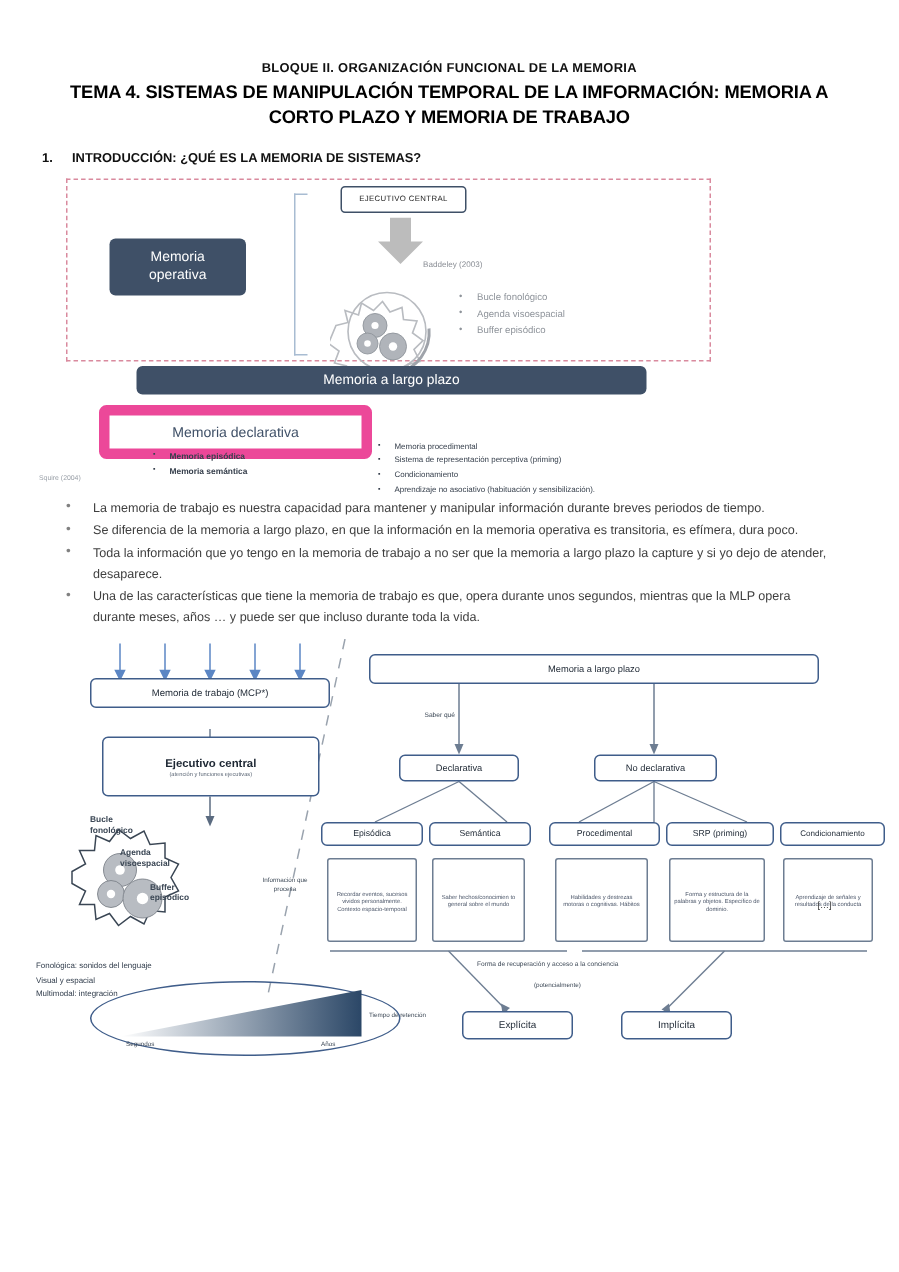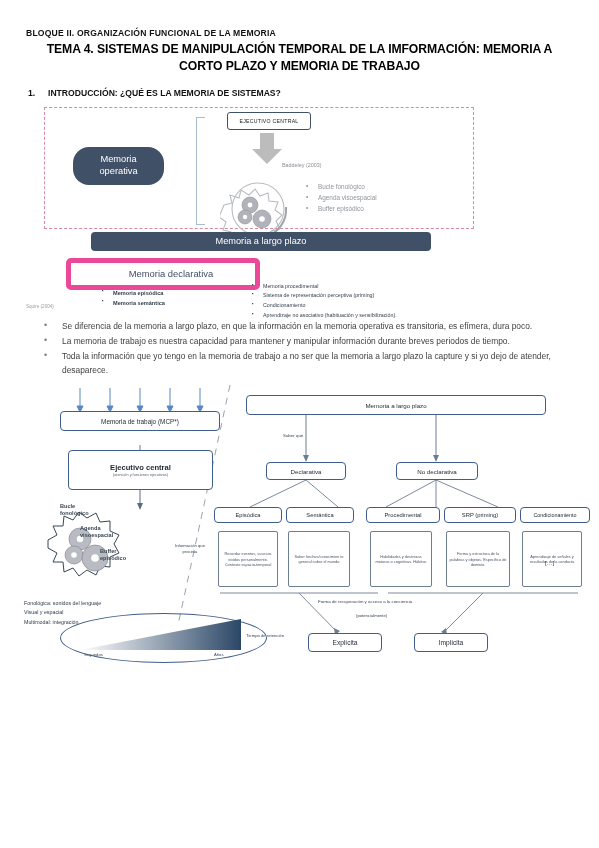--- a/index.html
+++ b/index.html
@@ -5,42 +5,42 @@
   html,body{margin:0;padding:0;}
   body{
     width:599px;height:848px;background:#ffffff;
     font-family:"Liberation Sans", sans-serif;
     color:#000;overflow:hidden;position:relative;
   }
   .page{position:relative;width:599px;height:848px;box-sizing:border-box;padding:28px 26px 0 26px;}
 
   
   .bloque{
-    text-align:left;font-size:8.6px;font-weight:600;letter-spacing:.2px;
-    color:#111;margin:0 0 3px 0;
+    text-align:center;font-size:8.6px;font-weight:600;letter-spacing:.2px;
+    color:#111;margin:12px 0 3px 0;
   }
   .title{
     text-align:center;font-size:12.2px;font-weight:bold;line-height:1.42;
     color:#000;margin:0 6px 12px 6px;letter-spacing:-.1px;
   }
   .section-head{
     font-size:8.6px;font-weight:bold;color:#111;margin:0 0 7px 0;
     display:flex;gap:9px;padding-left:2px;
   }
   .section-head .num{width:11px;}
 
   
   .fig1{position:relative;width:100%;height:210px;margin:0 0 4px 0;}
   .dashed-box{
     position:absolute;left:18px;top:2px;width:430px;height:122px;
     border:1.3px dashed #d98a9e;box-sizing:border-box;
   }
   .memoria-operativa{
     position:absolute;left:47px;top:42px;width:91px;height:38px;
-    background:#3f5067;border-radius:16px;color:#fff;
+    background:#3f5067;border-radius:4px;color:#fff;
     display:flex;align-items:center;justify-content:center;text-align:center;
     font-size:9.3px;line-height:1.25;
   }
   .bracket{
     position:absolute;left:170px;top:12px;width:9px;height:108px;
     border:1.3px solid #a8bcd2;border-right:none;box-sizing:border-box;
   }
   .ejec-central{
     position:absolute;left:201px;top:7px;width:82px;height:16px;
     border:1.2px solid #3f5067;border-radius:3px;background:#fff;
@@ -59,22 +59,22 @@
   .comp-list li:before{content:"•";position:absolute;left:0;top:-1px;}
   .comp-list ul{margin:0;padding:0;}
 
   .mlp-bar{
     position:absolute;left:65px;top:127px;width:340px;height:19px;
     background:#3f5067;border-radius:4px;color:#fff;
     display:flex;align-items:center;justify-content:center;font-size:9.2px;
   }
   .mem-dec{
     position:absolute;left:40px;top:153px;width:168px;height:22px;
-    border:5px solid #ec4899;border-radius:5px;background:#fff;
-    display:flex;align-items:center;justify-content:center;font-size:9.4px;color:#3f5067;padding-left:16px;
+    border:7px solid #ec4899;border-radius:5px;background:#fff;
+    display:flex;align-items:center;justify-content:center;font-size:9.4px;color:#3f5067;
   }
   .mem-nodec{
     position:absolute;left:222px;top:153px;width:188px;height:22px;
     border:1px solid #c5d2e0;border-radius:5px;background:#fff;
     display:flex;align-items:center;justify-content:center;font-size:9.4px;color:#3f5067;
   }
   .sub-dec{
     position:absolute;left:76px;top:183px;font-size:5.6px;color:#37404d;
     font-weight:bold;line-height:1.85;
   }
@@ -195,23 +195,24 @@
         <li>Sistema de representación perceptiva (priming)</li>
         <li>Condicionamiento</li>
         <li>Aprendizaje no asociativo (habituación y sensibilización).</li>
       </ul>
     </div>
 
     <div class="squire">Squire (2004)</div>
   </div>
 
   <ul class="bullets">
+    <li>La memoria de trabajo es nuestra capacidad para mantener y manipular información durante breves periodos de tiempo.</li>
     <li>Se diferencia de la memoria a largo plazo, en que la información en la memoria operativa es transitoria, es efímera, dura poco.</li>
-    <li>La memoria de trabajo es nuestra capacidad para mantener y manipular información durante breves periodos de tiempo.</li>
     <li>Toda la información que yo tengo en la memoria de trabajo a no ser que la memoria a largo plazo la capture y si yo dejo de atender, desaparece.</li>
+    <li>Una de las características que tiene la memoria de trabajo es que, opera durante unos segundos, mientras que la MLP opera durante meses, años … y puede ser que incluso durante toda la vida.</li>
   </ul>
 
   <div class="fig2">
 
     <svg class="f2svg" viewBox="0 0 575 300">
 
       <g stroke="#5b86c4" stroke-width="1" fill="none">
         <line x1="62" y1="3" x2="62" y2="22"></line>
           <polygon points="59,21 65,21 62,27" fill="#5b86c4"></polygon>
         <line x1="92" y1="3" x2="92" y2="22"></line>

